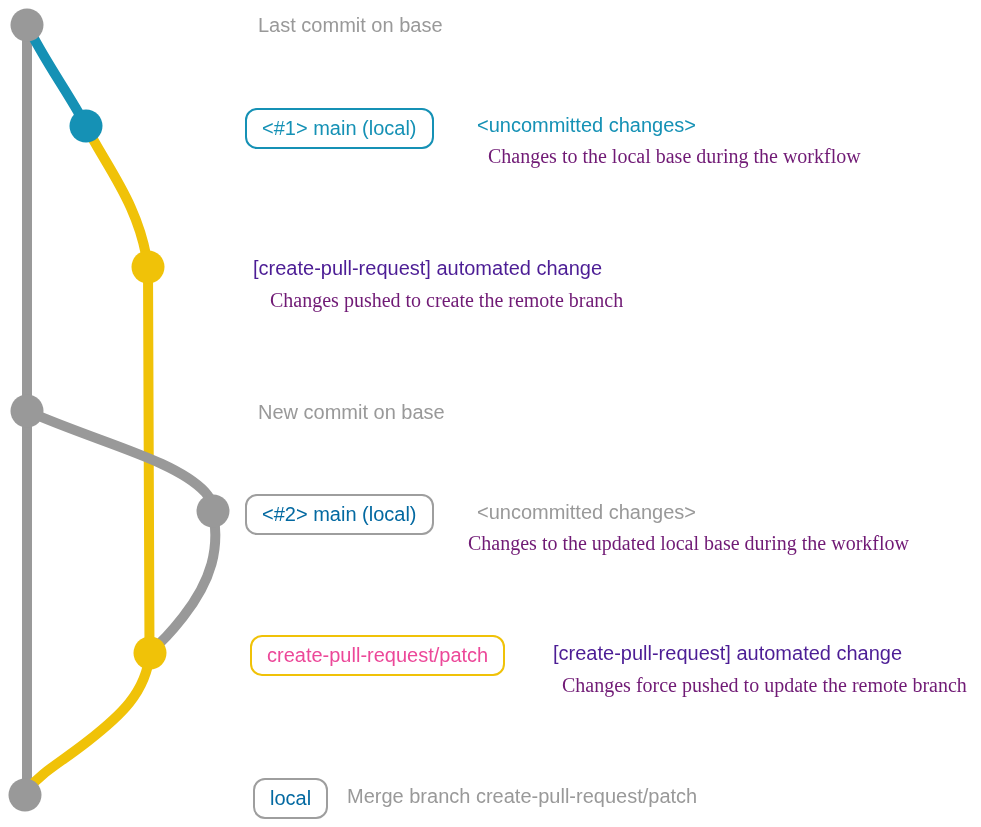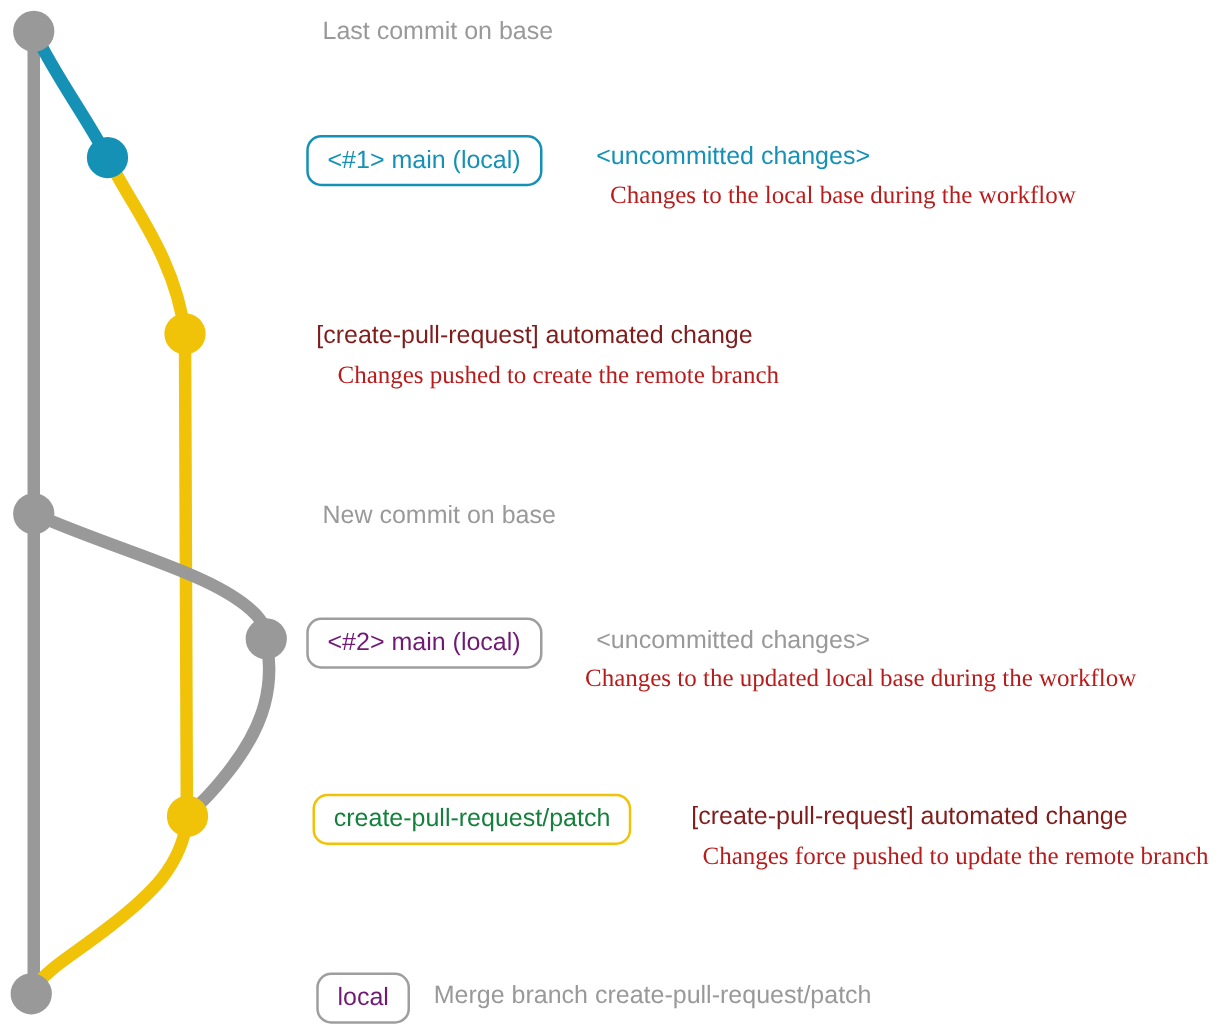--- a/index.html
+++ b/index.html
@@ -1,35 +1,35 @@
 <!DOCTYPE html>
 <html><head>
 <meta charset="utf-8">
 <style>
   html,body{margin:0;padding:0;background:#fff;}
   .stage{position:relative;width:981px;height:827px;background:#ffffff;overflow:hidden;border-radius:29px;}
   .graph-svg{position:absolute;left:0;top:0;}
   .t{position:absolute;white-space:nowrap;}
   .sans{font:20px/1.25 "Liberation Sans", sans-serif;font-weight:400;}
-  .serif{font:20px/1.25 "Liberation Serif", serif;color:#b91c1c;}
+  .serif{font:20px/1.25 "Liberation Serif", serif;color:#701a75;}
   .c-gray{color:#999999;}
   .c-blue{color:#1591b5;}
-  .c-yellow{color:#7f1d1d;}
+  .c-yellow{color:#4c1d95;}
   .pill{
     position:absolute;
     border:2px solid;
     border-radius:12px;
     padding:6px 15px;
     background:#ffffff;
     font:20px/1.25 "Liberation Sans", sans-serif;
     white-space:nowrap;
   }
   .pill.b-blue{border-color:#1591b5;color:#1591b5;}
-  .pill.b-gray{border-color:#9e9e9e;color:#701a75;}
-  .pill.b-yellow{border-color:#f0c208;color:#15803d;}
+  .pill.b-gray{border-color:#9e9e9e;color:#0369a1;}
+  .pill.b-yellow{border-color:#f0c208;color:#ec4899;}
 </style>
 </head>
 <body>
 
 <div class="stage">
 
   <svg class="graph-svg" width="981" height="827" viewBox="0 0 981 827">
 
     <path d="M 27 25 L 27 795" fill="none" stroke-width="10" stroke-linecap="round" stroke="#999999"></path>
 

